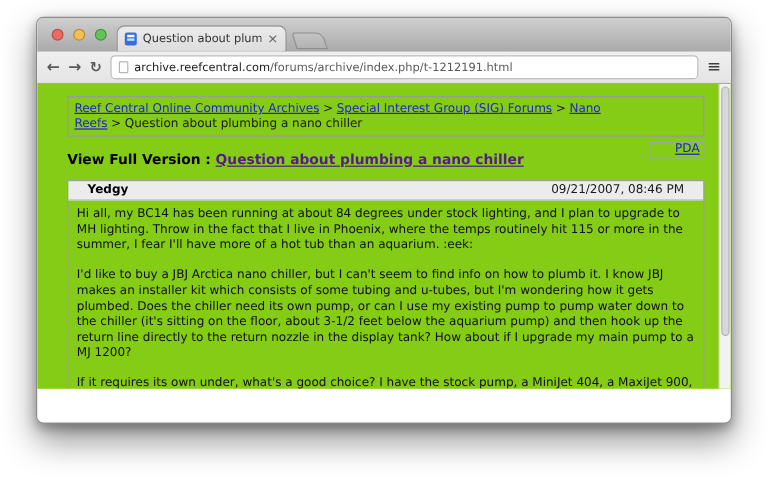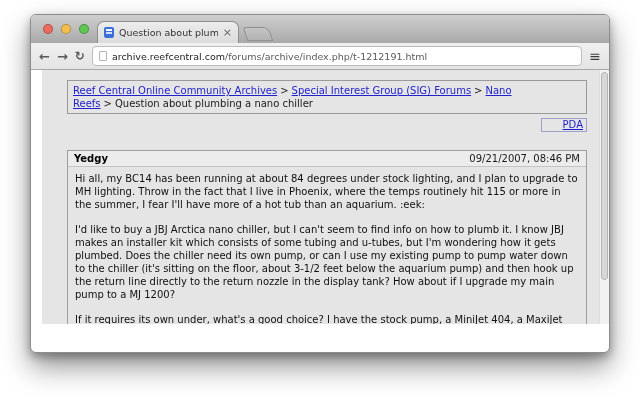--- a/index.html
+++ b/index.html
@@ -48,21 +48,21 @@
   .urlbar { flex:1 1 auto; height:20px; background:#fff; border:1px solid #bdbdbd;
     border-radius:4px; display:flex; align-items:center; padding:0 6px; gap:5px; }
   .page-icon { width:8px; height:10px; border:1px solid #b5b5b5; background:#fdfdfd;
     border-radius:1px; flex:0 0 auto; }
   .url-text { font-size:9.5px; white-space:nowrap; overflow:hidden; }
   .url-domain { color:#1c1c1c; }
   .url-path { color:#5a5a5a; }
   .menu-icon { font-size:14px; color:#3c3c3c; line-height:1; }
 
   
-  .viewport { position:relative; height:254px; background:#e5e5e5; overflow:hidden;margin-left:11px; }
+  .viewport { position:relative; height:254px; background:#84cc16; overflow:hidden; }
   .scrollbar { position:absolute; right:0; top:0; width:10px; height:100%;
     background:#f2f2f2; border-left:1px solid #dcdcdc; }
   .thumb { position:absolute; left:1px; top:2px; width:7px; height:82%;
     background:#d7d7d7; border:1px solid #b3b3b3; border-radius:4px; }
 
   .pagebody { position:absolute; left:0; top:0; right:10px; bottom:0;
     padding:10px 12px 0 25px; font-size:10px; color:#111; }
 
   a.link { color:#2222cc; text-decoration:underline; }
   .breadcrumb-box { border:1px solid #9a9a9a; padding:3px 5px; line-height:13px;
@@ -71,21 +71,21 @@
 
   .titlerow { margin-top:6px; position:relative; height:22px; }
   .pda-box { position:absolute; right:0; top:-2px; border:1px solid #9aa0c8;
     padding:0 3px 1px 3px; font-size:10px; }
   .pda-box a { color:#1a1ad2; text-decoration:underline;padding-left:18px; }
   .vfv { position:absolute; left:0; top:6px; font-size:11.5px; font-weight:bold; color:#000; }
   .vfv a { color:#551a8b; text-decoration:underline; font-weight:bold; }
 
   .post { border:1px solid #9e9e9e; margin-top:8px; }
   .post-head { display:flex; justify-content:space-between; align-items:center;
-    background:#ececec; border-bottom:1px solid #c4c4c4; padding:2px 6px; }
+    background:#ececec; border-bottom:1px solid #c4c4c4; padding:2px 16px; }
   .post-author { font-weight:bold; font-size:10px; color:#000; }
   .post-time { font-size:10px; color:#1a1a1a; }
   .post-body { padding:5px 7px 7px 7px; font-size:10px; line-height:13px; color:#101010; }
   .post-body p + p { margin-top:12px; }
 </style>
 </head>
 <body>
 
 <div class="window">
 
@@ -116,20 +116,24 @@
 
   <div class="viewport">
     <div class="pagebody">
 
       <div class="breadcrumb-box">
         <a class="link" href="#">Reef Central Online Community Archives</a><span class="crumb-sep">&gt;</span><a class="link" href="#">Special Interest Group (SIG) Forums</a><span class="crumb-sep">&gt;</span><a class="link" href="#">Nano Reefs</a><span class="crumb-sep">&gt;</span><span>Question about plumbing a nano chiller</span>
       </div>
 
       <div class="titlerow">
         <span class="pda-box"><a href="#">PDA</a></span>
+        <div class="vfv">
+          <span>View Full Version :</span>
+          <a href="#">Question about plumbing a nano chiller</a>
+        </div>
       </div>
 
       <div class="post">
         <div class="post-head">
           <span class="post-author">Yedgy</span>
           <span class="post-time">09/21/2007, 08:46 PM</span>
         </div>
         <div class="post-body">
           <p>Hi all, my BC14 has been running at about 84 degrees under stock lighting, and I plan to upgrade to MH lighting. Throw in the fact that I live in Phoenix, where the temps routinely hit 115 or more in the summer, I fear I'll have more of a hot tub than an aquarium. :eek:</p>
           <p>I'd like to buy a JBJ Arctica nano chiller, but I can't seem to find info on how to plumb it. I know JBJ makes an installer kit which consists of some tubing and u-tubes, but I'm wondering how it gets plumbed. Does the chiller need its own pump, or can I use my existing pump to pump water down to the chiller (it's sitting on the floor, about 3-1/2 feet below the aquarium pump) and then hook up the return line directly to the return nozzle in the display tank? How about if I upgrade my main pump to a MJ 1200?</p>

